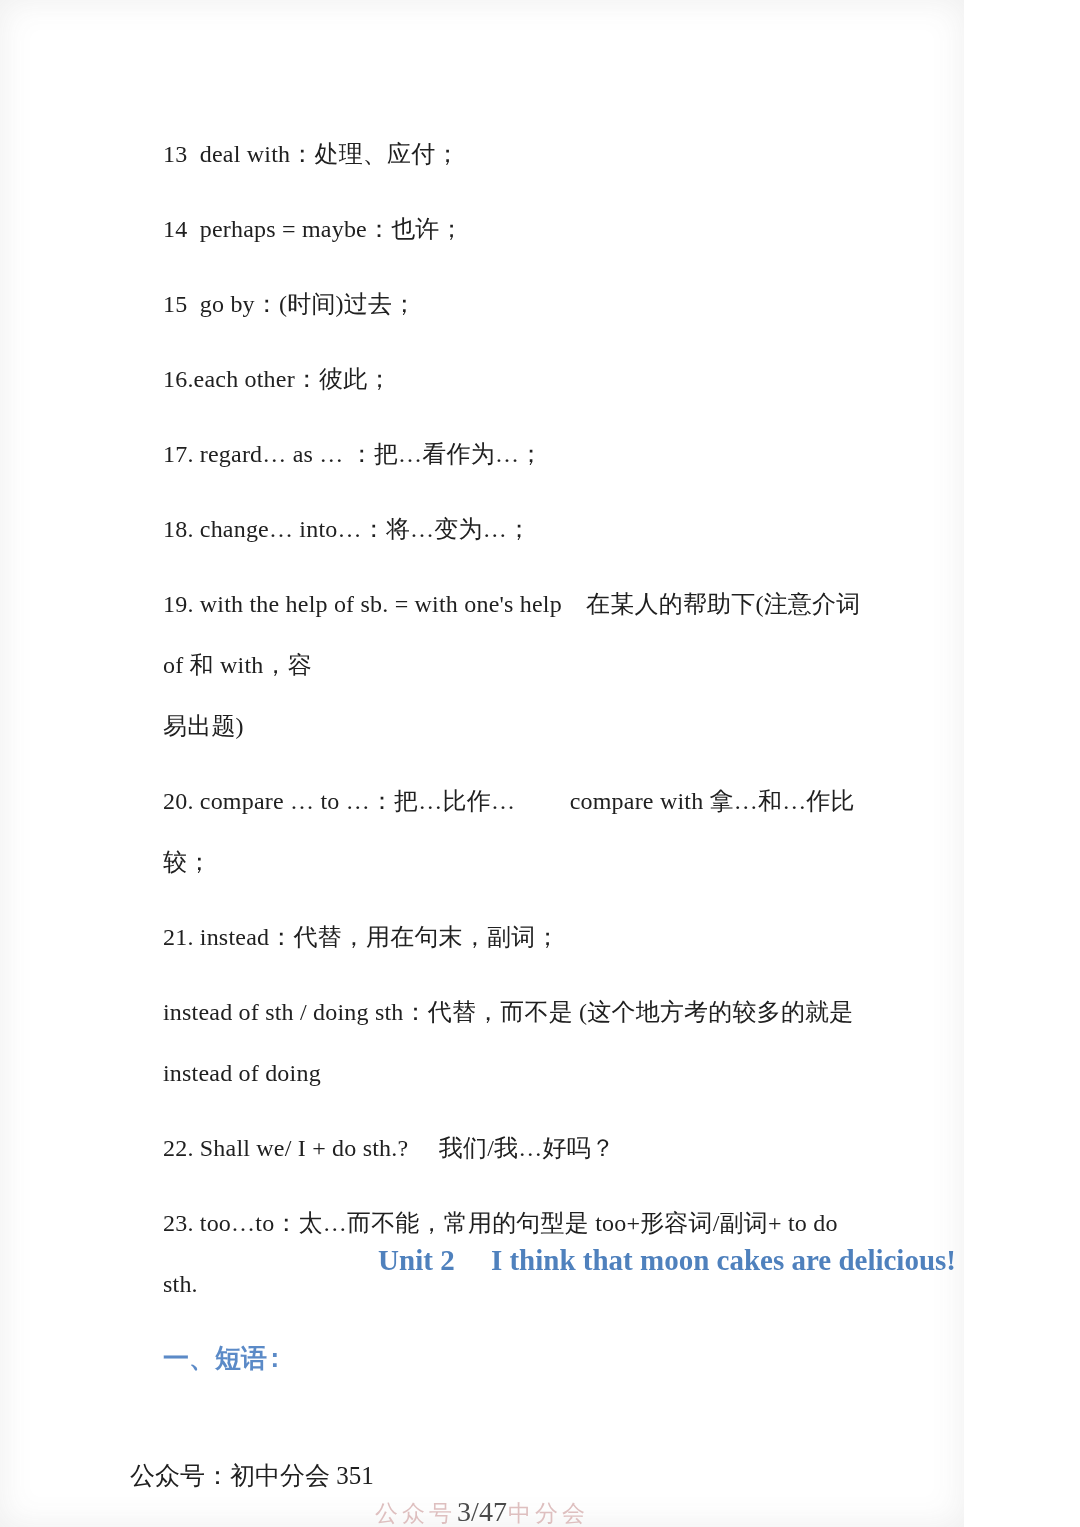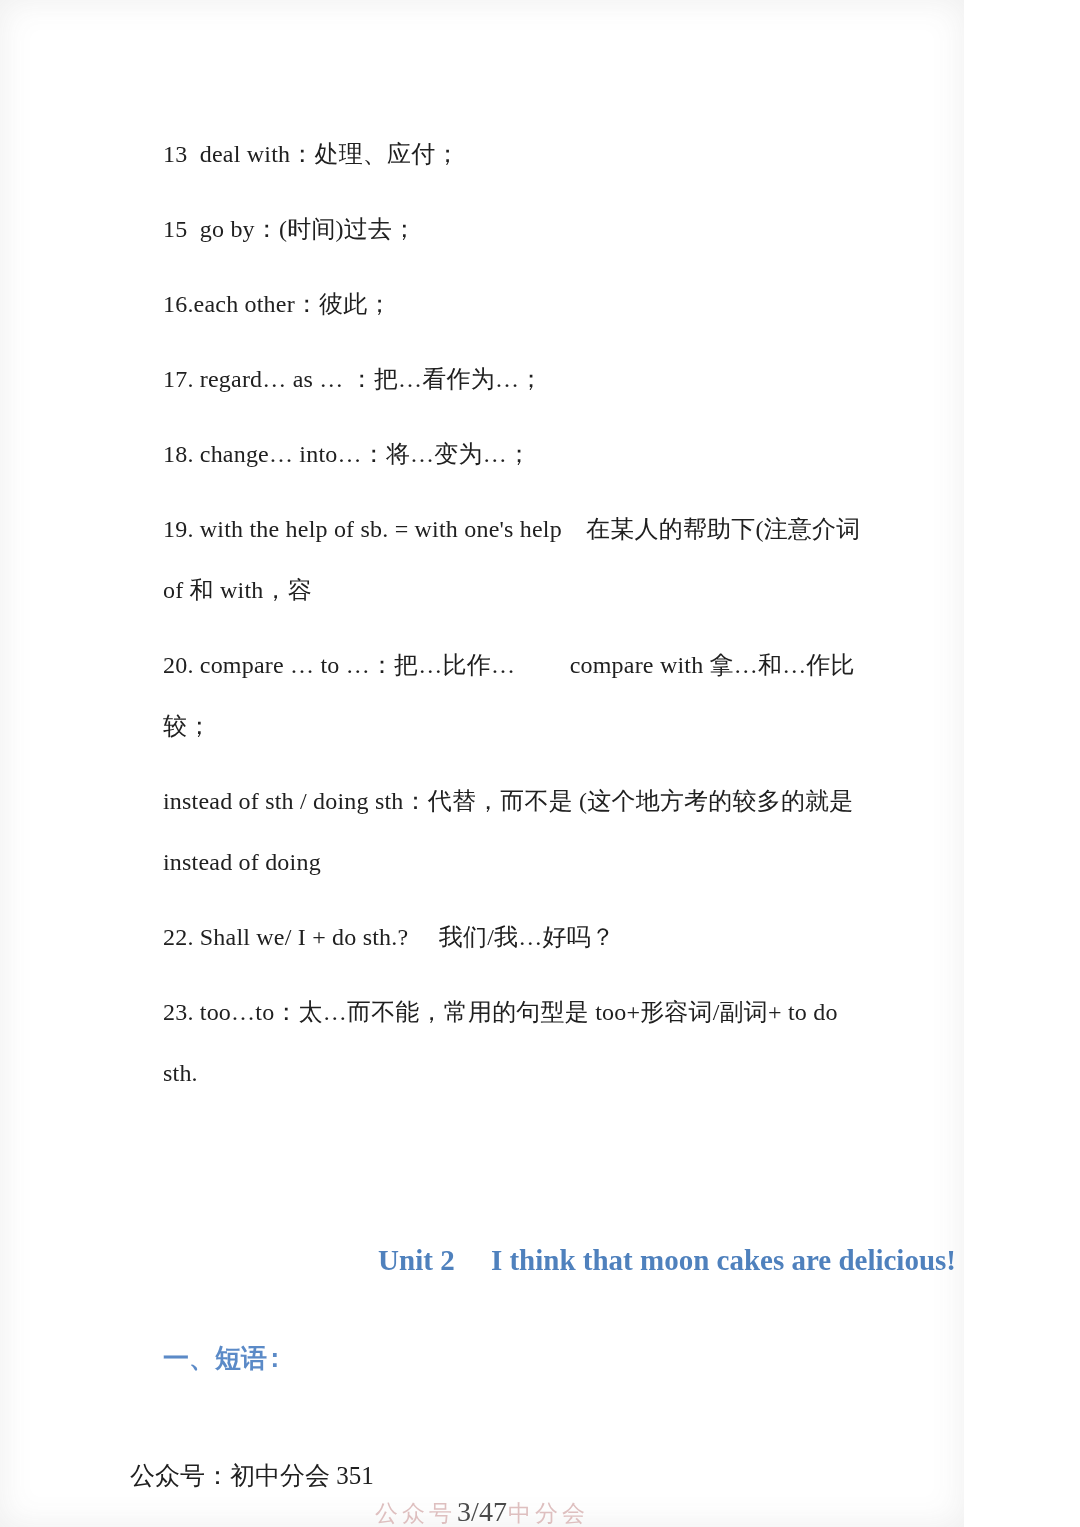--- a/index.html
+++ b/index.html
@@ -95,45 +95,52 @@
 </head>
 <body>
 
 <div class="doc">
 
   <div class="content" id="items-container">
   <div class="para">
         <div class="line">13  deal with：处理、应付；</div>
       </div>
 
+  <div class="para">
+        <div class="line">14  perhaps = maybe：也许；</div>
+      </div>
 
   <div class="para">
         <div class="line">15  go by：(时间)过去；</div>
       </div>
 
   <div class="para">
         <div class="line">16.each other：彼此；</div>
       </div>
 
   <div class="para">
         <div class="line">17. regard… as … ：把…看作为…；</div>
       </div>
 
   <div class="para">
         <div class="line">18. change… into…：将…变为…；</div>
       </div>
 
   <div class="para">
         <div class="line">19. with the help of sb. = with one's help　在某人的帮助下(注意介词 of 和 with，容</div>
+        <div class="line">易出题)</div>
       </div>
 
   <div class="para">
         <div class="line">20. compare … to …：把…比作…　　 compare with 拿…和…作比较；</div>
       </div>
 
+  <div class="para">
+        <div class="line">21. instead：代替，用在句末，副词；</div>
+      </div>
 
   <div class="para">
         <div class="line">instead of sth / doing sth：代替，而不是 (这个地方考的较多的就是 instead of doing</div>
       </div>
 
   <div class="para">
         <div class="line">22. Shall we/ I + do sth.?　 我们/我…好吗？</div>
       </div>
 
   <div class="para">

